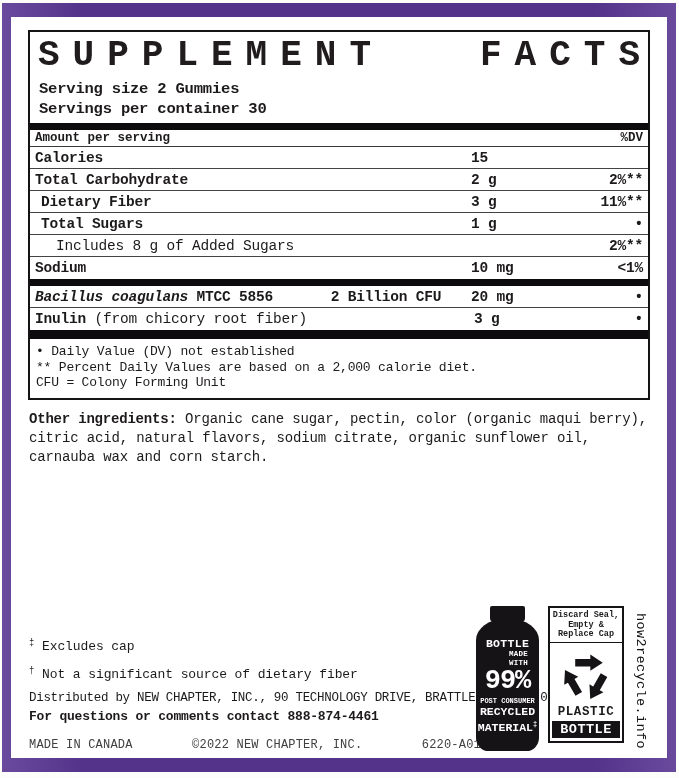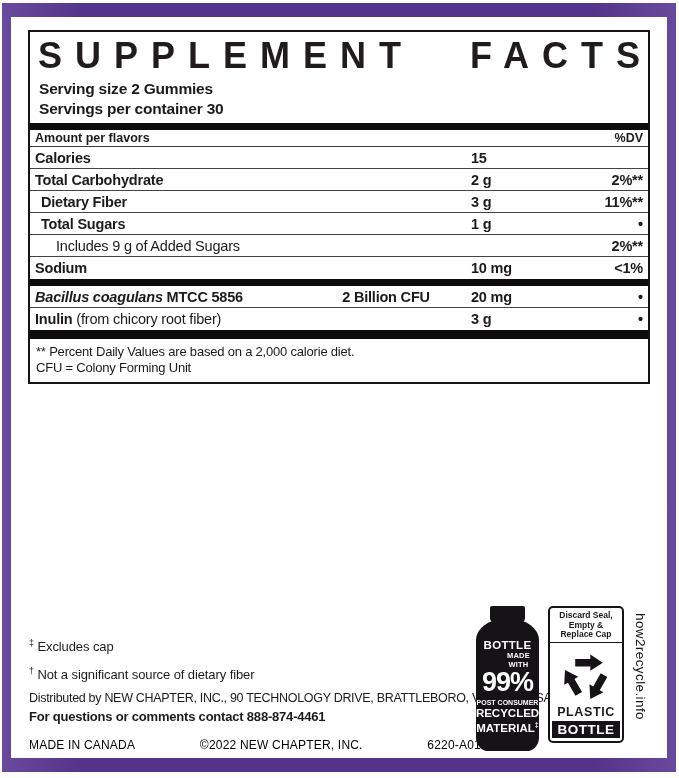--- a/index.html
+++ b/index.html
@@ -1,17 +1,17 @@
 <!DOCTYPE html>
 <html><head>
 <meta charset="utf-8">
 <style>
   * { margin:0; padding:0; box-sizing:border-box; }
   body { font-family: "Liberation Sans", sans-serif; background:#ffffff; color:#1d1a1b; }
-  .page { position:relative; width:679px; height:778px; background:#fdfdfc; overflow:hidden; }
+  .page { position:relative; width:679px; height:778px; background:#fdfdfc; overflow:hidden;font-family:Liberation Mono, monospace; }
 
   
   .frame { position:absolute; left:2px; top:3px; right:3px; bottom:6px;
            background:linear-gradient(90deg,#6a4a9d 0%,#53348a 12%,#53348a 88%,#6a4a9d 100%); }
   .inner { position:absolute; left:9px; top:14px; right:9px; bottom:14px; background:#ffffff; }
 
   
   .facts-box { margin:13px 17px 0 17px; border:2.5px solid #161316; background:#fff; }
   .facts-title { display:flex; justify-content:space-between; padding:5px 8px 3px 8px;
                  font-size:36px; font-weight:bold; line-height:38px; white-space:nowrap; color:#201c1e; }
@@ -44,39 +44,39 @@
   .other-ing b { letter-spacing:-0.2px; }
 
   
   .bottom { position:absolute; left:18px; right:12px; bottom:6px; }
   .bottom-text { width:458px; }
   .fnote { font-size:13px; line-height:16px; margin-bottom:7px; letter-spacing:-0.1px; }
   .fnote sup { font-size:9px; }
   .distrib { font-size:12.5px; line-height:16px; letter-spacing:-0.3px; margin-bottom:2px; white-space:nowrap; }
   .contact { font-size:13px; font-weight:bold; line-height:17px; letter-spacing:-0.2px; }
   .made-row { display:flex; justify-content:space-between; margin-top:13px; width:452px;
-              font-size:12px; color:#000000; letter-spacing:0.2px; }
+              font-size:12px; color:#404040; letter-spacing:0.2px; }
 
   
   .badges { position:absolute; right:8px; bottom:1px; display:flex; align-items:flex-end; gap:9px; }
   .bottle { position:relative; width:63px; height:145px; }
   .bottle-cap { position:absolute; top:0; left:14px; width:35px; height:16px; background:#161316; border-radius:2px 2px 4px 4px; }
   .bottle-body { position:absolute; top:13px; left:0; width:63px; height:132px; background:#161316;
                  border-radius:45% 45% 20% 20% / 16% 16% 10% 10%;
                  display:flex; flex-direction:column; justify-content:center; align-items:center;
                  color:#fff; text-align:center; padding-top:2px; }
   .bl-1 { font-size:11.5px; font-weight:bold; line-height:12px; letter-spacing:0.3px; }
   .bl-2 { font-size:7.5px;  font-weight:bold; line-height:9px;  letter-spacing:0.2px;padding-left:22px; }
   .bl-3 { font-size:27px;   font-weight:bold; line-height:27px; letter-spacing:-1px; }
   .bl-4 { font-size:7px;    font-weight:bold; line-height:9px;  margin-top:2px; }
   .bl-5 { font-size:11.5px; font-weight:bold; line-height:12px; }
   .bl-6 { font-size:11.5px; font-weight:bold; line-height:12px; }
   .bl-6 sup { font-size:7px; }
 
-  .h2r { width:76px; height:137px; border:2.5px solid #161316; border-radius:5px; background:#fff;
+  .h2r { width:76px; height:137px; border:2.5px solid #161316; border-radius:0; background:#fff;
          display:flex; flex-direction:column; margin-bottom:8px; overflow:hidden; }
   .h2r-top { font-size:8.5px; font-weight:bold; text-align:center; line-height:9.5px;
              padding:3px 0 2px 0; border-bottom:1.5px solid #161316; }
   .h2r-mid { flex:1; display:flex; align-items:center; justify-content:center; }
   .h2r-plastic { font-size:12.5px; font-weight:bold; text-align:center; line-height:14px; letter-spacing:0.6px; }
   .h2r-bottle { background:#161316; color:#fff; font-weight:bold; text-align:center;
                 font-size:13.5px; line-height:17px; margin:2px 2px 3px 2px; letter-spacing:0.5px; }
   .vtext { writing-mode:vertical-rl; font-size:13.5px; line-height:14px; letter-spacing:0.4px;
            height:134px; margin-bottom:4px; color:#161316; }
 </style>
@@ -92,21 +92,21 @@
           <span>SUPPLEMENT</span>
           <span>FACTS</span>
         </div>
         <div class="serving">
           <div>Serving size 2 Gummies</div>
           <div>Servings per container 30</div>
         </div>
         <div class="bar bar-7"></div>
 
         <div class="hdr-row">
-          <span>Amount per flavors</span>
+          <span>Amount per serving</span>
           <span>%DV</span>
         </div>
 
         <div class="t-row">
           <span class="nm">Calories</span>
           <span class="mid"></span>
           <span class="amt">15</span>
           <span class="dv"></span>
         </div>
         <div class="t-row">
@@ -121,21 +121,21 @@
           <span class="amt">3 g</span>
           <span class="dv">11%**</span>
         </div>
         <div class="t-row ind1">
           <span class="nm">Total Sugars</span>
           <span class="mid"></span>
           <span class="amt">1 g</span>
           <span class="dv">•</span>
         </div>
         <div class="t-row ind2">
-          <span class="nm">Includes 9 g of Added Sugars</span>
+          <span class="nm">Includes 8 g of Added Sugars</span>
           <span class="mid"></span>
           <span class="amt"></span>
           <span class="dv">2%**</span>
         </div>
         <div class="t-row no-line">
           <span class="nm">Sodium</span>
           <span class="mid"></span>
           <span class="amt">10 mg</span>
           <span class="dv">&lt;1%</span>
         </div>
@@ -151,25 +151,29 @@
         <div class="t-row no-line">
           <span class="nm"><span>Inulin</span><span class="reg"> (from chicory root fiber)</span></span>
           <span class="mid"></span>
           <span class="amt">3 g</span>
           <span class="dv">•</span>
         </div>
 
         <div class="bar bar-9"></div>
 
         <div class="box-notes">
+          <div>• Daily Value (DV) not established</div>
           <div>** Percent Daily Values are based on a 2,000 calorie diet.</div>
           <div>CFU = Colony Forming Unit</div>
         </div>
       </div>
 
+      <div class="other-ing">
+        <b>Other ingredients:</b><span> Organic cane sugar, pectin, color (organic maqui berry), citric acid, natural flavors, sodium citrate, organic sunflower oil, carnauba wax and corn starch.</span>
+      </div>
 
       <div class="bottom">
         <div class="bottom-text">
           <div class="fnote"><sup>‡</sup> <span>Excludes cap</span></div>
           <div class="fnote"><sup>†</sup> <span>Not a significant source of dietary fiber</span></div>
           <div class="distrib">Distributed by NEW CHAPTER, INC., 90 TECHNOLOGY DRIVE, BRATTLEBORO, VT 05301 USA</div>
           <div class="contact">For questions or comments contact 888-874-4461</div>
           <div class="made-row">
             <span>MADE IN CANADA</span>
             <span>©2022 NEW CHAPTER, INC.</span>

